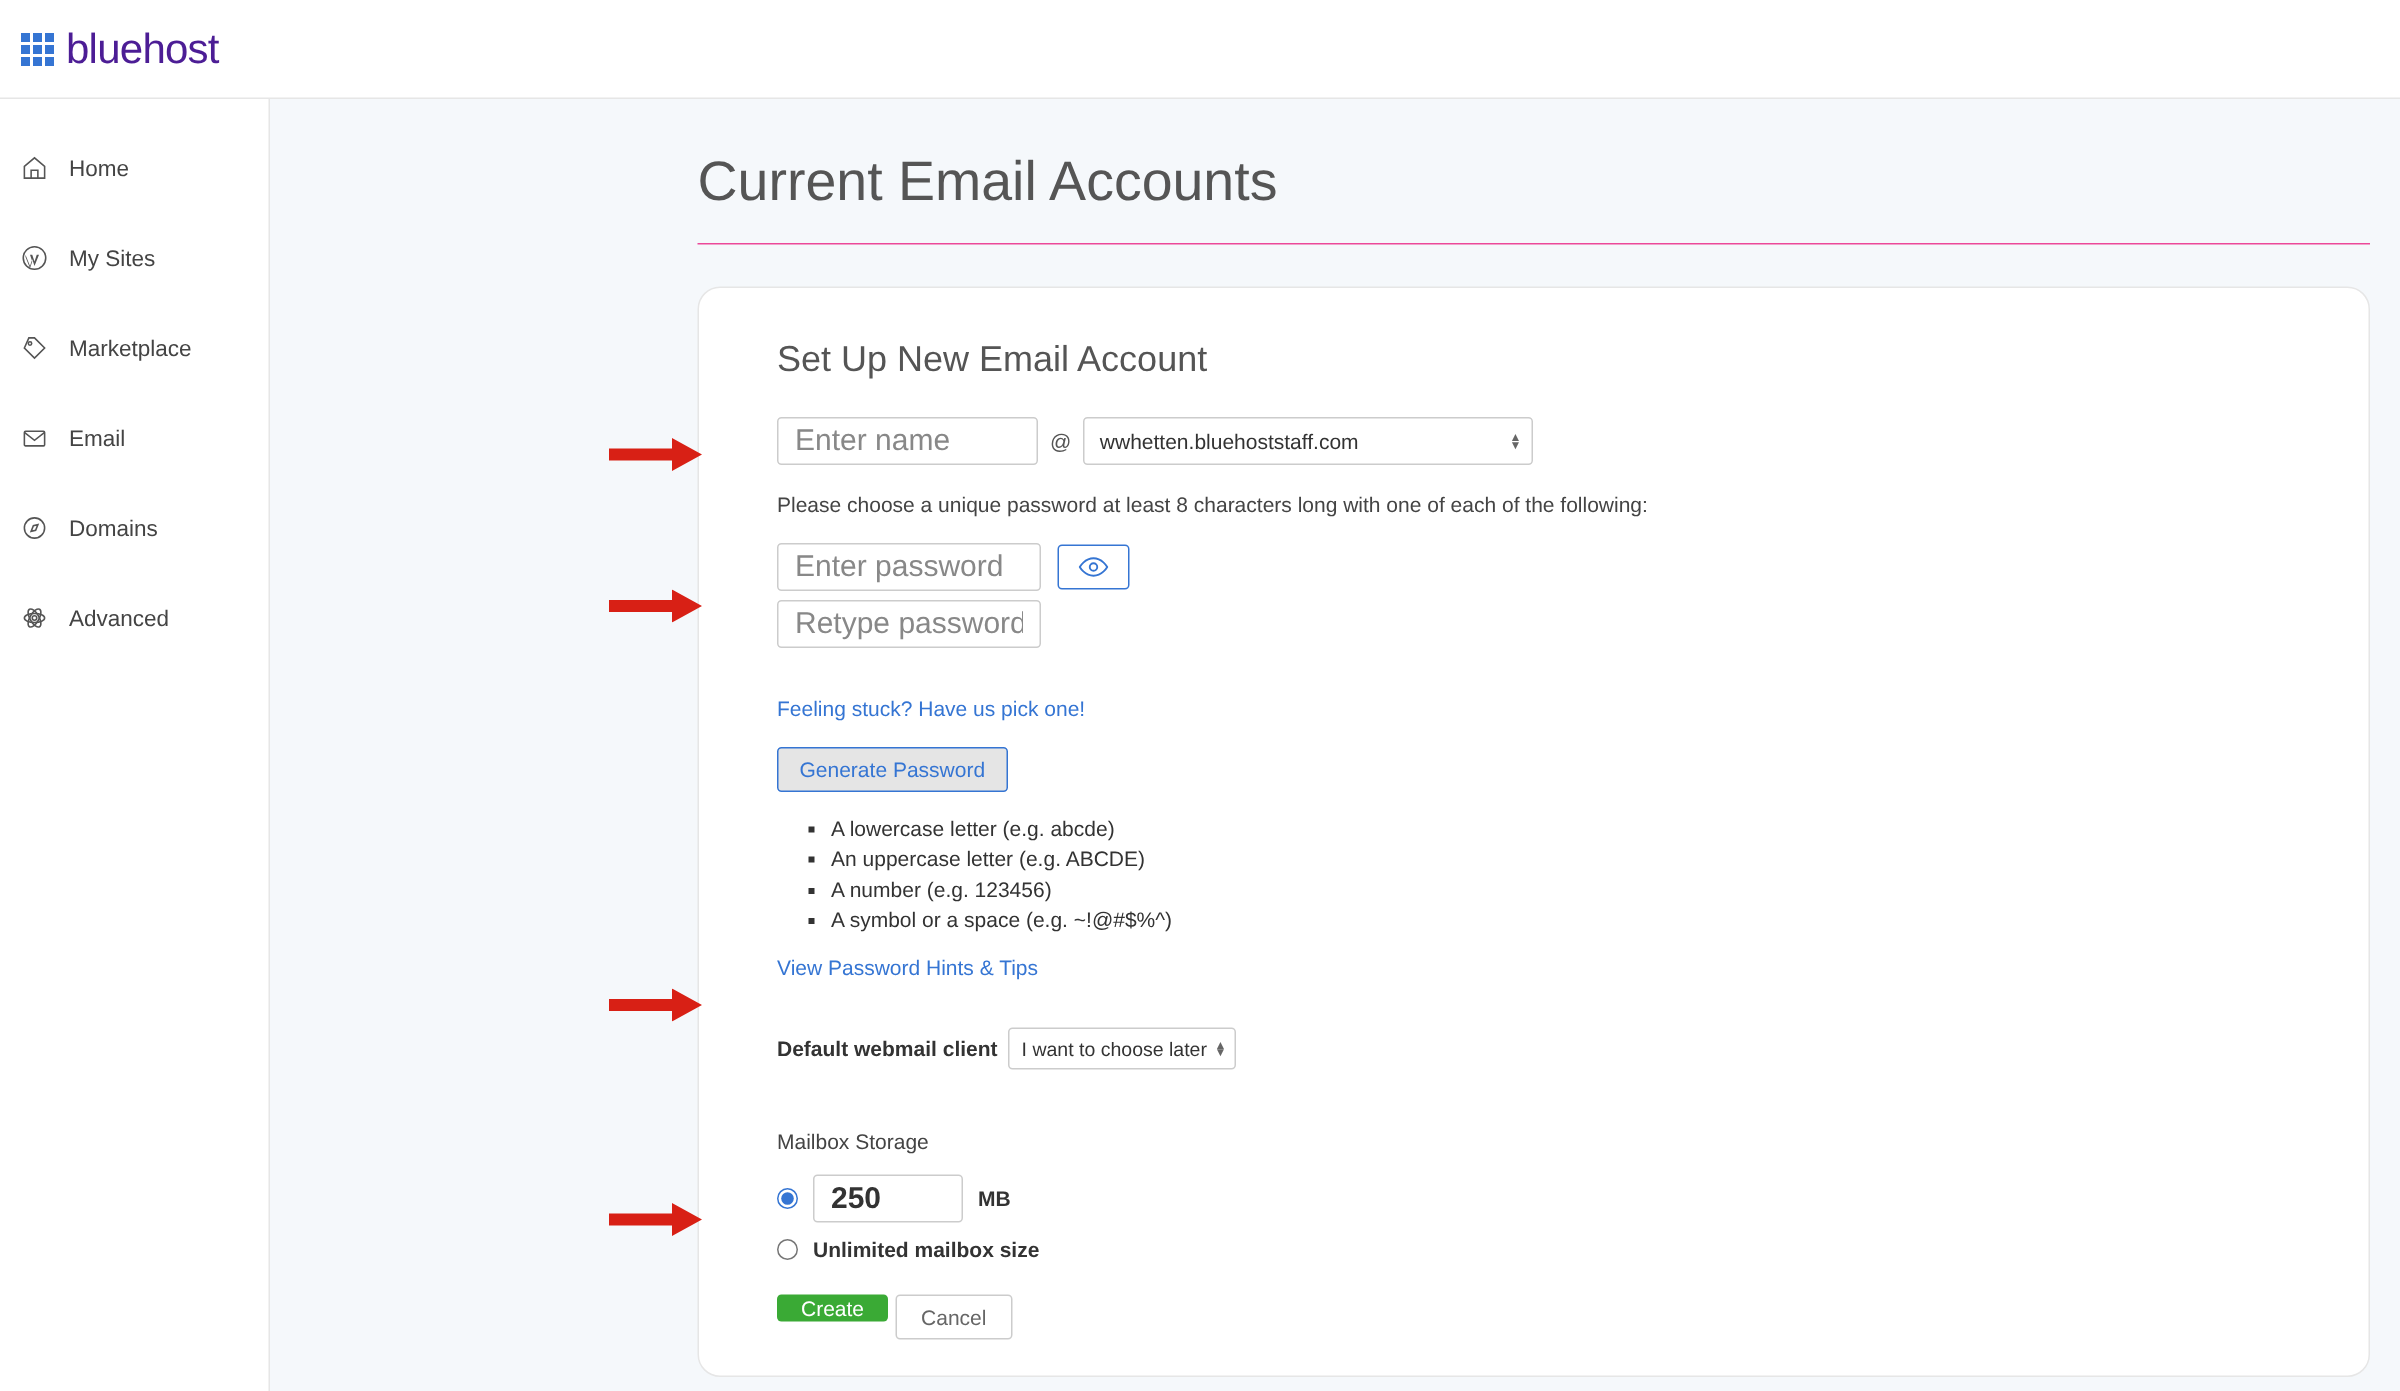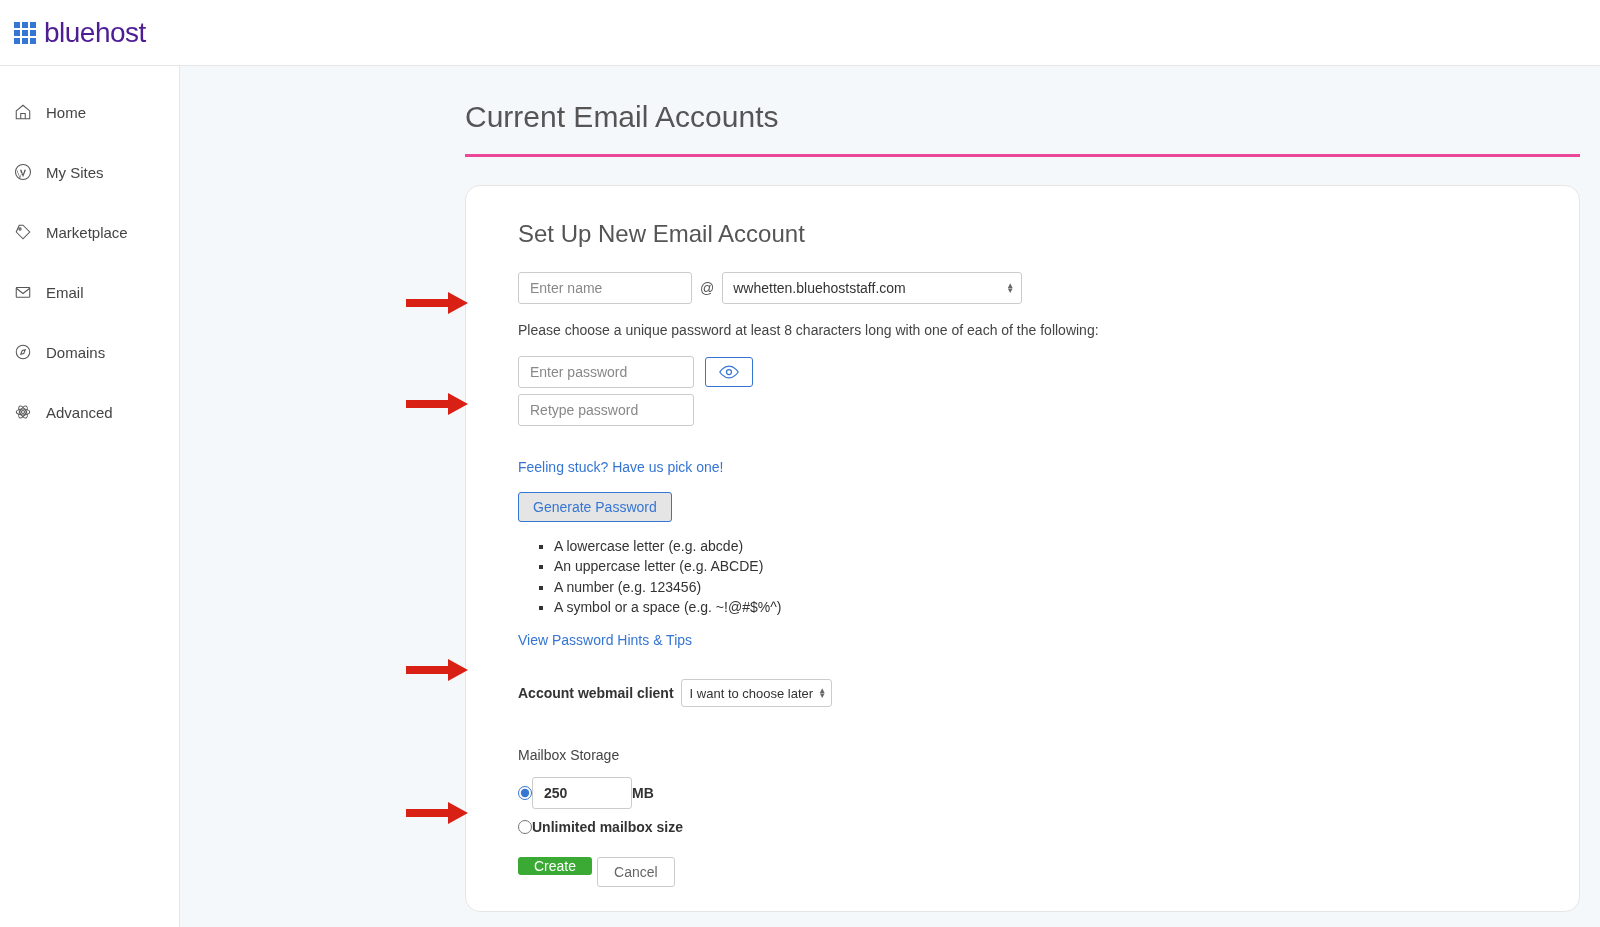--- a/index.html
+++ b/index.html
@@ -42,25 +42,25 @@
     }
     .sidebar-icon { width: 18px; height: 18px; stroke: #555; fill: none; stroke-width: 1.4; flex-shrink: 0; }
     
     .main {
       flex: 1;
       background: #f5f8fb;
       padding: 34px 0 60px 0;
       position: relative;
     }
     .page-title {
-      font-size: 30px;
+      font-size: 37px;
       font-weight: 300;
       color: #555;
       padding: 0 0 20px 0;
-      border-bottom: 3px solid #ec4899;
+      border-bottom: 1px solid #ec4899;
       margin: 0 20px 28px 285px;
     }
     
     .card {
       background: #fff;
       border: 1px solid #e6e6e6;
       border-radius: 15px;
       margin: 0 20px 0 285px;
       padding: 34px 40px 24px 52px;
     }
@@ -71,21 +71,21 @@
       margin-bottom: 24px;
     }
     
     .row { display: flex; align-items: center; gap: 8px; margin-bottom: 18px; }
     
     input[type="text"], input[type="password"] {
       height: 32px;
       border: 1px solid #ccc;
       border-radius: 3px;
       padding: 0 11px;
-      font-size: 14px;
+      font-size: 20px;
       color: #333;
       font-family: inherit;
     }
     input::placeholder { color: #888; }
     
     .name-input { width: 174px; }
     .at-symbol { color: #555; font-size: 14px; }
     .domain-select {
       width: 300px;
       height: 32px;
@@ -156,21 +156,21 @@
       padding: 0 18px 0 8px;
       font-size: 13px;
       background: #fff;
       position: relative;
       display: flex;
       align-items: center;
       cursor: pointer;
     }
     
     .storage-title { font-size: 14px; color: #444; margin-top: 40px; margin-bottom: 14px; }
-    .radio-row { display: flex; align-items: center; margin-bottom: 10px; }
+    .radio-row { display: flex; align-items: center; gap: 10px; margin-bottom: 10px; }
     .radio-row input[type="radio"] { width: 14px; height: 14px; accent-color: #3575d3; cursor: pointer; }
     .storage-input { width: 100px; text-align: left; font-weight: 600; padding-left: 12px; }
     .storage-unit { font-weight: 600; font-size: 14px; }
     .radio-label { font-weight: 600; font-size: 14px; }
     
     .btn-row { display: flex; gap: 5px; margin-top: 22px; }
     .btn-create {
       height: 18px;
       padding: 0 16px;
       background: #3aaa35;
@@ -316,21 +316,21 @@
       <ul class="bullet-list">
         <li>A lowercase letter (e.g. abcde)</li>
         <li>An uppercase letter (e.g. ABCDE)</li>
         <li>A number (e.g. 123456)</li>
         <li>A symbol or a space (e.g. ~!@#$%^)</li>
       </ul>
 
       <a class="link">View Password Hints &amp; Tips</a>
 
       <div class="section-row">
-        <span class="section-label">Account webmail client</span>
+        <span class="section-label">Default webmail client</span>
         <div class="small-select">
           <span>I want to choose later</span>
           <span class="select-arrows" style="right:5px;">▲<br>▼</span>
         </div>
       </div>
 
       <p class="storage-title">Mailbox Storage</p>
 
       <div class="radio-row">
         <input type="radio" name="storage" checked="" style="">

